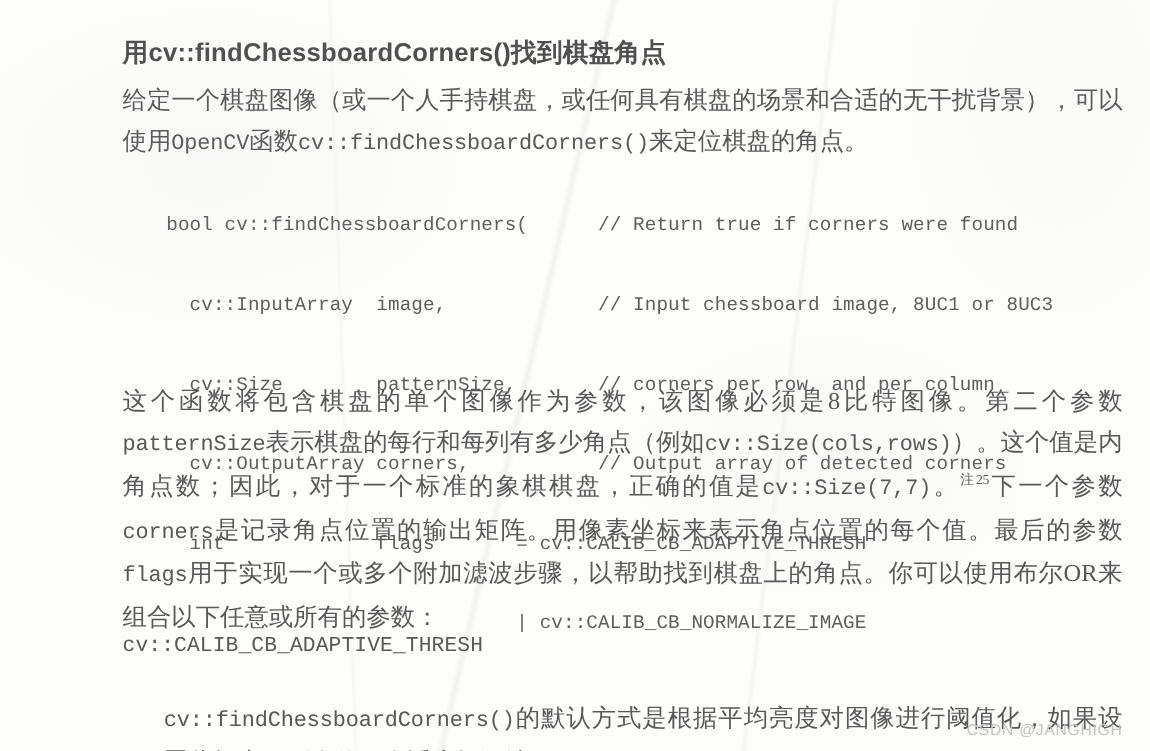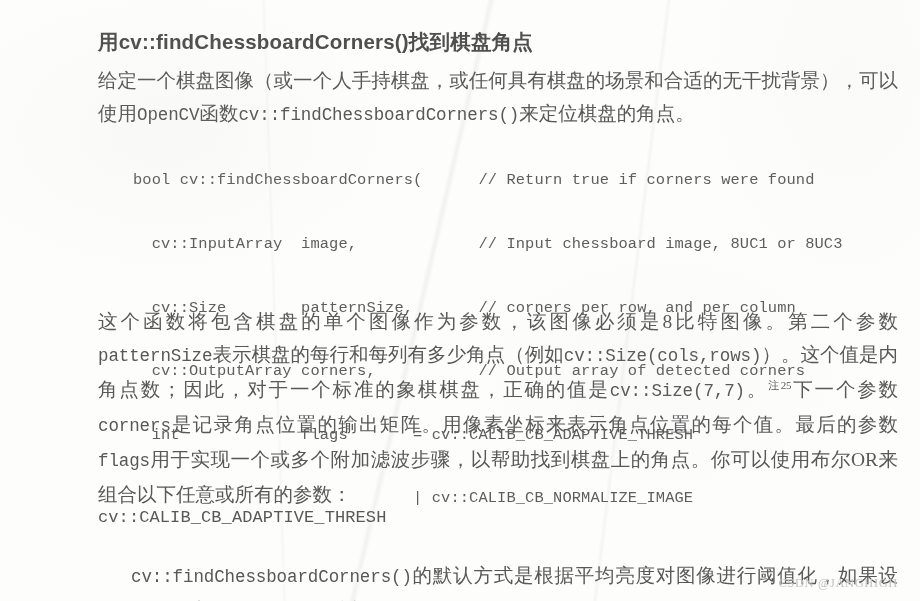--- a/index.html
+++ b/index.html
@@ -114,21 +114,21 @@
     font-family: "Liberation Mono", "DejaVu Sans Mono", monospace;
     font-size: 17.5px;
     letter-spacing: -0.1px;
   }
 
   
   .watermark {
     position: absolute;
     right: 22px;
     bottom: 10px;
-    font-family: Liberation Serif, serif;
+    font-family: Liberation Sans, sans-serif;
     font-size: 12.5px;
     color: #c3c3c3;
     letter-spacing: 0.6px;
     z-index: 6;
   }
 </style>
 </head>
 <body>
 
 <div class="page">

